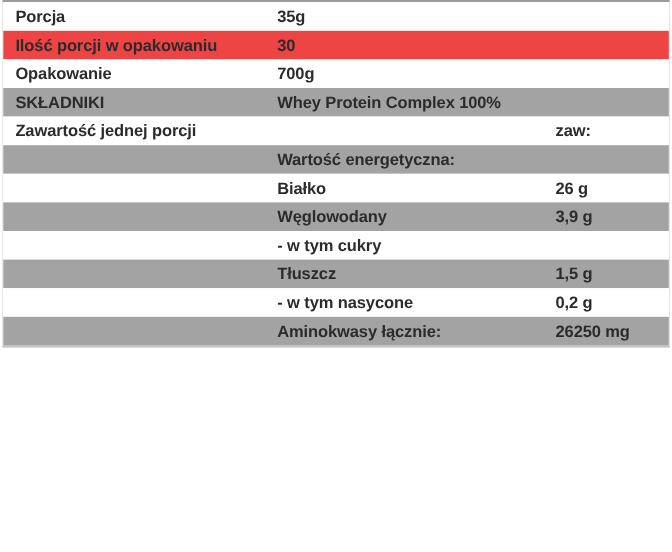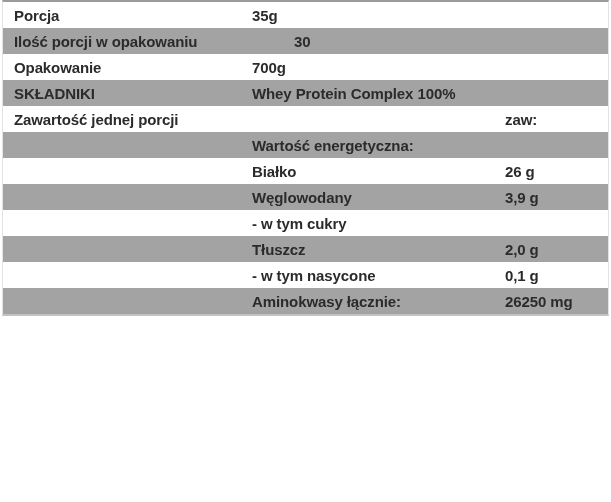--- a/index.html
+++ b/index.html
@@ -19,21 +19,21 @@
     border-left: 1px solid #e3e3e3;
     border-right: 1px solid #e3e3e3;
     border-bottom: 2px solid #c2c2c2;
   }
   .row {
     display: flex;
     align-items: center;
     height: 26px;
     background: #ffffff;
   }
-  .row.shade-dark  { background: #a3a3a3; gap: 42px; }
+  .row.shade-dark  { background: #ef4444; }
   .row.shade-light { background: #a3a3a3; }
   .cell {
     font-size: 15px;
     font-weight: 700;
     color: #2b2b2b;
     letter-spacing: -0.1px;
     white-space: nowrap;
     overflow: hidden;
   }
   .c1 { width: 238px; padding-left: 11px; flex: 0 0 auto; }
@@ -93,27 +93,27 @@
   </div>
 
   <div class="row">
     <span class="cell c1"></span>
     <span class="cell c2">- w tym cukry</span>
   </div>
 
   <div class="row shade-light">
     <span class="cell c1"></span>
     <span class="cell c2">Tłuszcz</span>
-    <span class="cell c3">2,0 g</span>
+    <span class="cell c3">1,5 g</span>
   </div>
 
   <div class="row">
     <span class="cell c1"></span>
     <span class="cell c2">- w tym nasycone</span>
-    <span class="cell c3">0,1 g</span>
+    <span class="cell c3">0,2 g</span>
   </div>
 
   <div class="row shade-light">
     <span class="cell c1"></span>
     <span class="cell c2">Aminokwasy łącznie:</span>
     <span class="cell c3">26250 mg</span>
   </div>
 
 </div>
 

